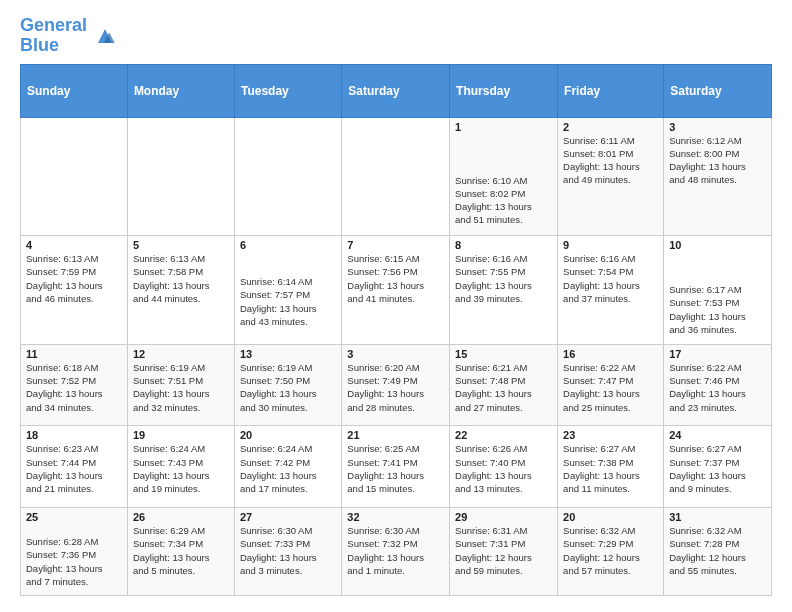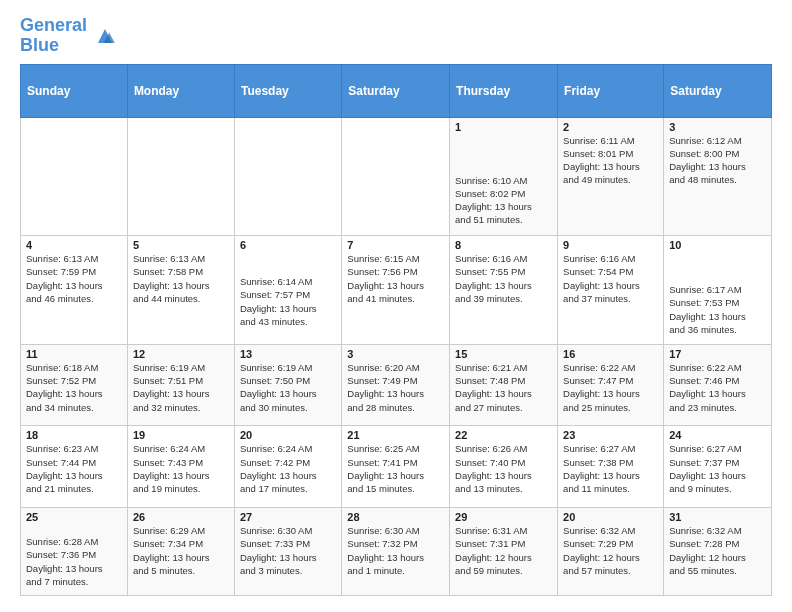--- a/index.html
+++ b/index.html
@@ -337,21 +337,21 @@
 and 5 minutes.</div>
           </td>
           <td>
             <div class="day-number">27</div>
             <div class="day-info" style="white-space: pre-line;">Sunrise: 6:30 AM
 Sunset: 7:33 PM
 Daylight: 13 hours
 and 3 minutes.</div>
           </td>
           <td>
-            <div class="day-number">28</div>
+            <div class="day-number">32</div>
             <div class="day-info" style="white-space: pre-line;">Sunrise: 6:30 AM
 Sunset: 7:32 PM
 Daylight: 13 hours
 and 1 minute.</div>
           </td>
           <td>
             <div class="day-number">29</div>
             <div class="day-info" style="white-space: pre-line;">Sunrise: 6:31 AM
 Sunset: 7:31 PM
 Daylight: 12 hours

